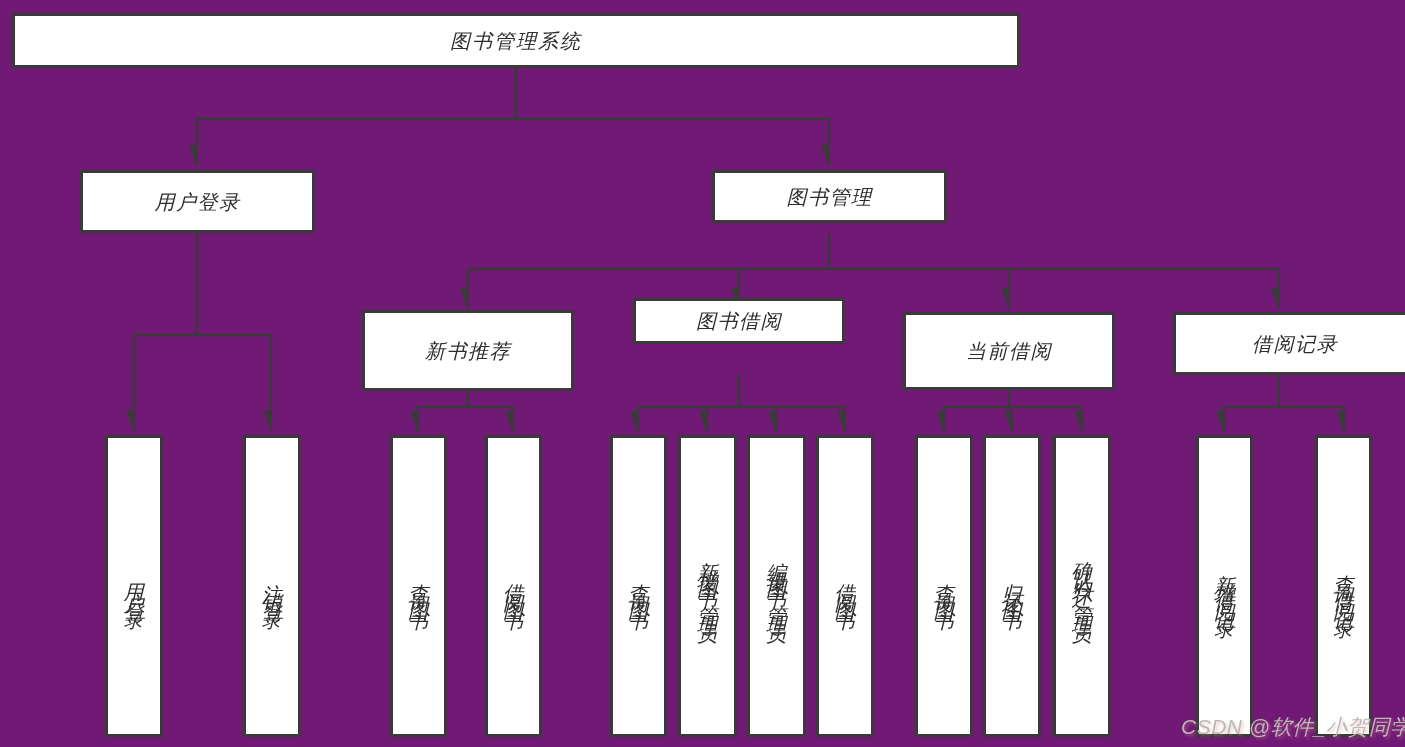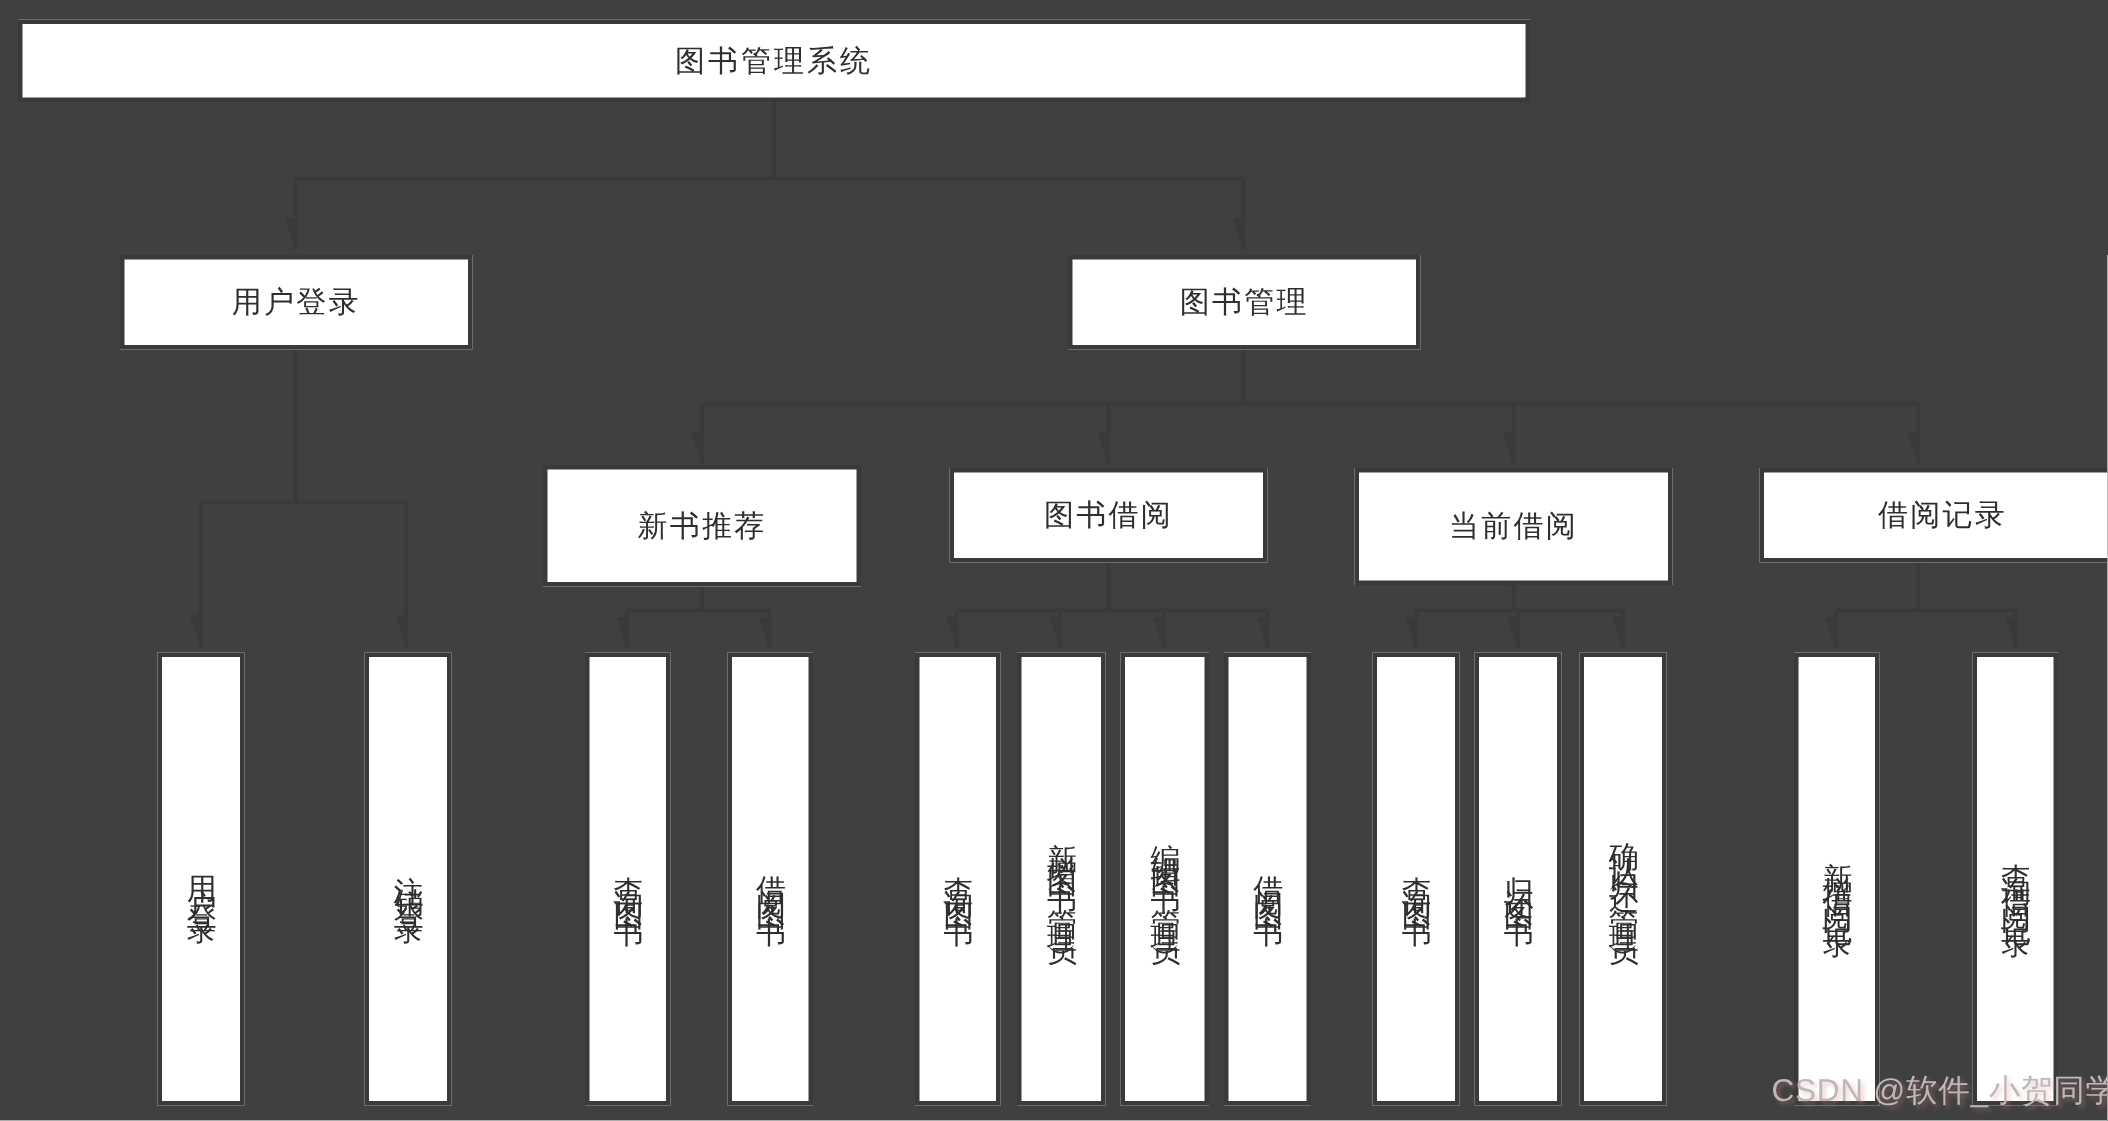--- a/index.html
+++ b/index.html
@@ -1,21 +1,22 @@
 <!DOCTYPE html>
 <html><head>
 <meta charset="utf-8">
 <style>
   html,body{margin:0;padding:0;background:#ffffff;}
   .canvas{
     position:relative;
     width:1405px;height:747px;
-    background:#404040;
+    background:#701a75;
     font-family:"Liberation Sans","DejaVu Sans",sans-serif;
     overflow:hidden;
+    font-style:italic;
   }
   .connectors{position:absolute;left:0;top:0;z-index:1;}
   .box{
     position:absolute;
     box-sizing:border-box;
     background:#ffffff;
     border:3px solid #3a3a3a;
     display:flex;
     align-items:center;
     justify-content:center;
@@ -115,28 +116,28 @@
     </g>
   </svg>
 
   <div class="box hbox root" style="left:12px;top:13px;width:1008px;height:55px">
     <span class="lbl">图书管理系统</span>
   </div>
 
   <div class="box hbox" style="left:80px;top:170px;width:235px;height:63px">
     <span class="lbl">用户登录</span>
   </div>
-  <div class="box hbox" style="left:712px;top:170px;width:235px;height:63px">
+  <div class="box hbox" style="left:712px;top:170px;width:235px;height:53px">
     <span class="lbl">图书管理</span>
   </div>
 
   <div class="box hbox" style="left:362px;top:310px;width:212px;height:81px">
     <span class="lbl">新书推荐</span>
   </div>
-  <div class="box hbox" style="left:633px;top:312px;width:212px;height:63px">
+  <div class="box hbox" style="left:633px;top:298px;width:212px;height:46px">
     <span class="lbl">图书借阅</span>
   </div>
   <div class="box hbox" style="left:903px;top:312px;width:212px;height:78px">
     <span class="lbl">当前借阅</span>
   </div>
   <div class="box hbox" style="left:1173px;top:312px;width:244px;height:63px">
     <span class="lbl">借阅记录</span>
   </div>
 
   <div class="box vbox" style="left:105px;top:435px;width:58px;height:302px">

